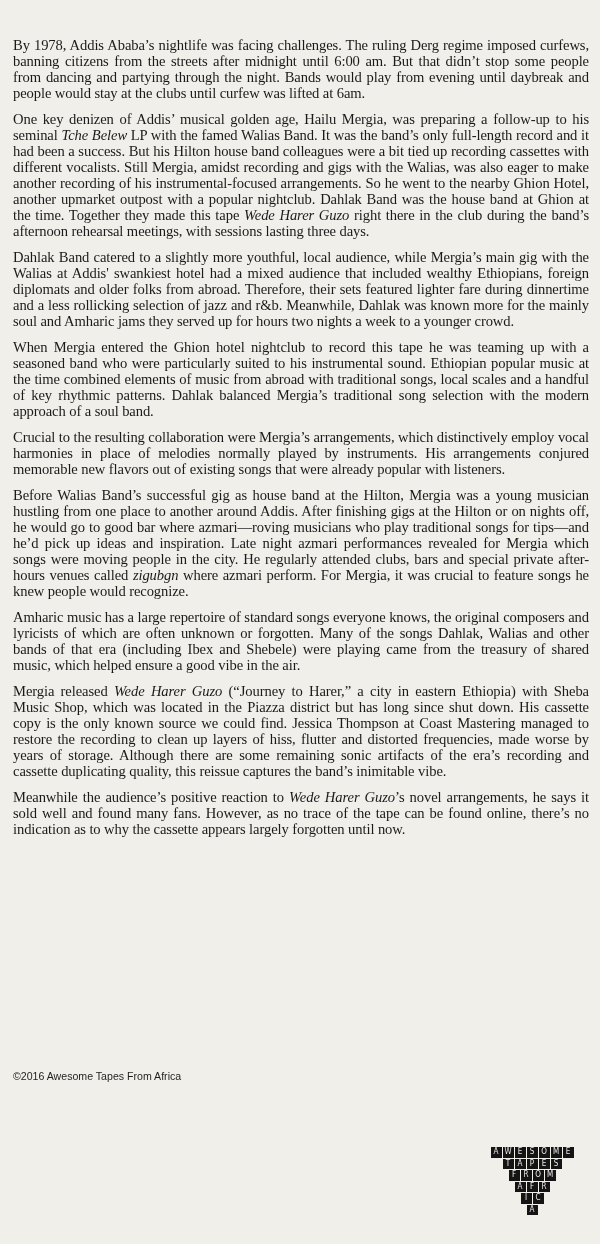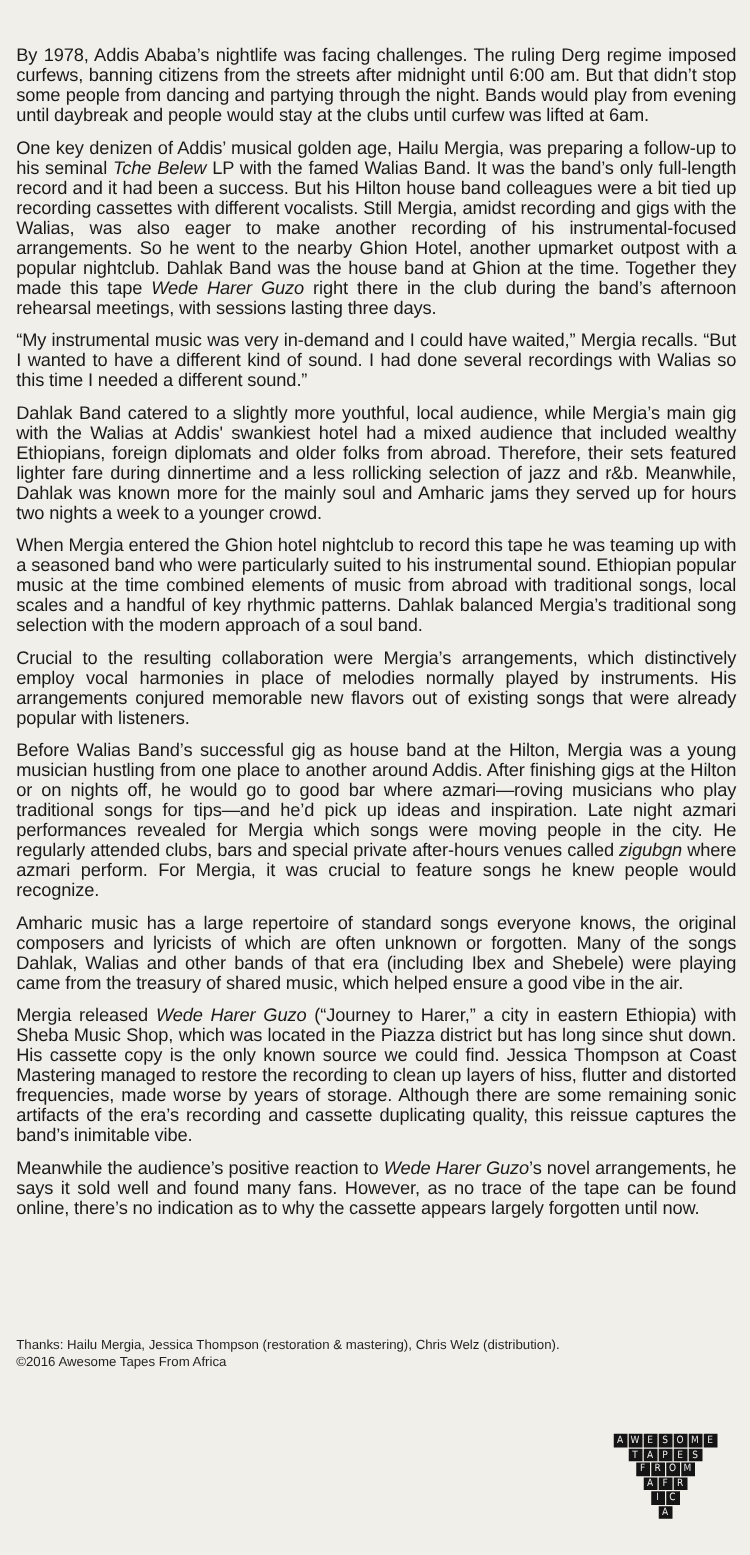--- a/index.html
+++ b/index.html
@@ -13,20 +13,21 @@
       position: relative;
       overflow: hidden;
       font-family: "Liberation Sans", sans-serif;
       color: #1a1a1a;
     }
     .liner {
       position: absolute;
       left: 13px;
       top: 37px;
       width: 576px;
+      font-family: Liberation Serif, serif;
     }
     .para {
       margin: 0 0 10px 0;
       font-size: 14.6px;
       line-height: 16px;
       text-align: justify;
       letter-spacing: -0.1px;
     }
     .para em {
       font-style: italic;
@@ -64,32 +65,30 @@
       text-align: center;
       font-weight: normal;
     }
   </style>
 </head>
 <body>
 
 <main class="liner" id="liner">
     <p class="para"><span>By 1978, Addis Ababa’s nightlife was facing challenges. The ruling Derg regime imposed curfews, banning citizens from the streets after midnight until 6:00 am. But that didn’t stop some people from dancing and partying through the night. Bands would play from evening until daybreak and people would stay at the clubs until curfew was lifted at 6am.</span></p>
     <p class="para"><span>One key denizen of Addis’ musical golden age, Hailu Mergia, was preparing a follow-up to his seminal </span><em>Tche Belew</em><span> LP with the famed Walias Band. It was the band’s only full-length record and it had been a success. But his Hilton house band colleagues were a bit tied up recording cassettes with different vocalists. Still Mergia, amidst recording and gigs with the Walias, was also eager to make another recording of his instrumental-focused arrangements. So he went to the nearby Ghion Hotel, another upmarket outpost with a popular nightclub. Dahlak Band was the house band at Ghion at the time. Together they made this tape </span><em>Wede Harer Guzo</em><span> right there in the club during the band’s afternoon rehearsal meetings, with sessions lasting three days.</span></p>
-    <p class="para"><span>“My instrumental music was very in-demand and I could have waited,” Mergia recalls. “But I wanted to have a different kind of sound. I had done several recordings with Walias so this time I needed a different sound.”</span></p>
     <p class="para"><span>Dahlak Band catered to a slightly more youthful, local audience, while Mergia’s main gig with the Walias at Addis' swankiest hotel had a mixed audience that included wealthy Ethiopians, foreign diplomats and older folks from abroad. Therefore, their sets featured lighter fare during dinnertime and a less rollicking selection of jazz and r&amp;b. Meanwhile, Dahlak was known more for the mainly soul and Amharic jams they served up for hours two nights a week to a younger crowd.</span></p>
     <p class="para"><span>When Mergia entered the Ghion hotel nightclub to record this tape he was teaming up with a seasoned band who were particularly suited to his instrumental sound. Ethiopian popular music at the time combined elements of music from abroad with traditional songs, local scales and a handful of key rhythmic patterns. Dahlak balanced Mergia’s traditional song selection with the modern approach of a soul band.</span></p>
     <p class="para"><span>Crucial to the resulting collaboration were Mergia’s arrangements, which distinctively employ vocal harmonies in place of melodies normally played by instruments. His arrangements conjured memorable new flavors out of existing songs that were already popular with listeners.</span></p>
     <p class="para"><span>Before Walias Band’s successful gig as house band at the Hilton, Mergia was a young musician hustling from one place to another around Addis. After finishing gigs at the Hilton or on nights off, he would go to good bar where azmari—roving musicians who play traditional songs for tips—and he’d pick up ideas and inspiration. Late night azmari performances revealed for Mergia which songs were moving people in the city. He regularly attended clubs, bars and special private after-hours venues called </span><em>zigubgn</em><span> where azmari perform. For Mergia, it was crucial to feature songs he knew people would recognize.</span></p>
     <p class="para"><span>Amharic music has a large repertoire of standard songs everyone knows, the original composers and lyricists of which are often unknown or forgotten. Many of the songs Dahlak, Walias and other bands of that era (including Ibex and Shebele) were playing came from the treasury of shared music, which helped ensure a good vibe in the air.</span></p>
     <p class="para"><span>Mergia released </span><em>Wede Harer Guzo</em><span> (“Journey to Harer,” a city in eastern Ethiopia) with Sheba Music Shop, which was located in the Piazza district but has long since shut down. His cassette copy is the only known source we could find. Jessica Thompson at Coast Mastering managed to restore the recording to clean up layers of hiss, flutter and distorted frequencies, made worse by years of storage. Although there are some remaining sonic artifacts of the era’s recording and cassette duplicating quality, this reissue captures the band’s inimitable vibe.</span></p>
     <p class="para"><span>Meanwhile the audience’s positive reaction to </span><em>Wede Harer Guzo</em><span>’s novel arrangements, he says it sold well and found many fans. However, as no trace of the tape can be found online, there’s no indication as to why the cassette appears largely forgotten until now.</span></p>
   </main>
 
 <footer class="credits">
-  <div>Thanks: Hailu Mergia, Jessica Thompson (restoration &amp; mastering), Chris Welz (distribution).</div>
   <div>©2016 Awesome Tapes From Africa</div>
 </footer>
 
 <div class="logo" id="logo">
     <div class="logo-row">
       <div class="tile" style="background: rgb(20, 20, 20); color: rgb(234, 234, 234);">A</div>
       <div class="tile" style="background: rgb(20, 20, 20); color: rgb(234, 234, 234);">W</div>
       <div class="tile" style="background: rgb(20, 20, 20); color: rgb(234, 234, 234);">E</div>
       <div class="tile" style="background: rgb(20, 20, 20); color: rgb(234, 234, 234);">S</div>
       <div class="tile" style="background: rgb(20, 20, 20); color: rgb(234, 234, 234);">O</div>

